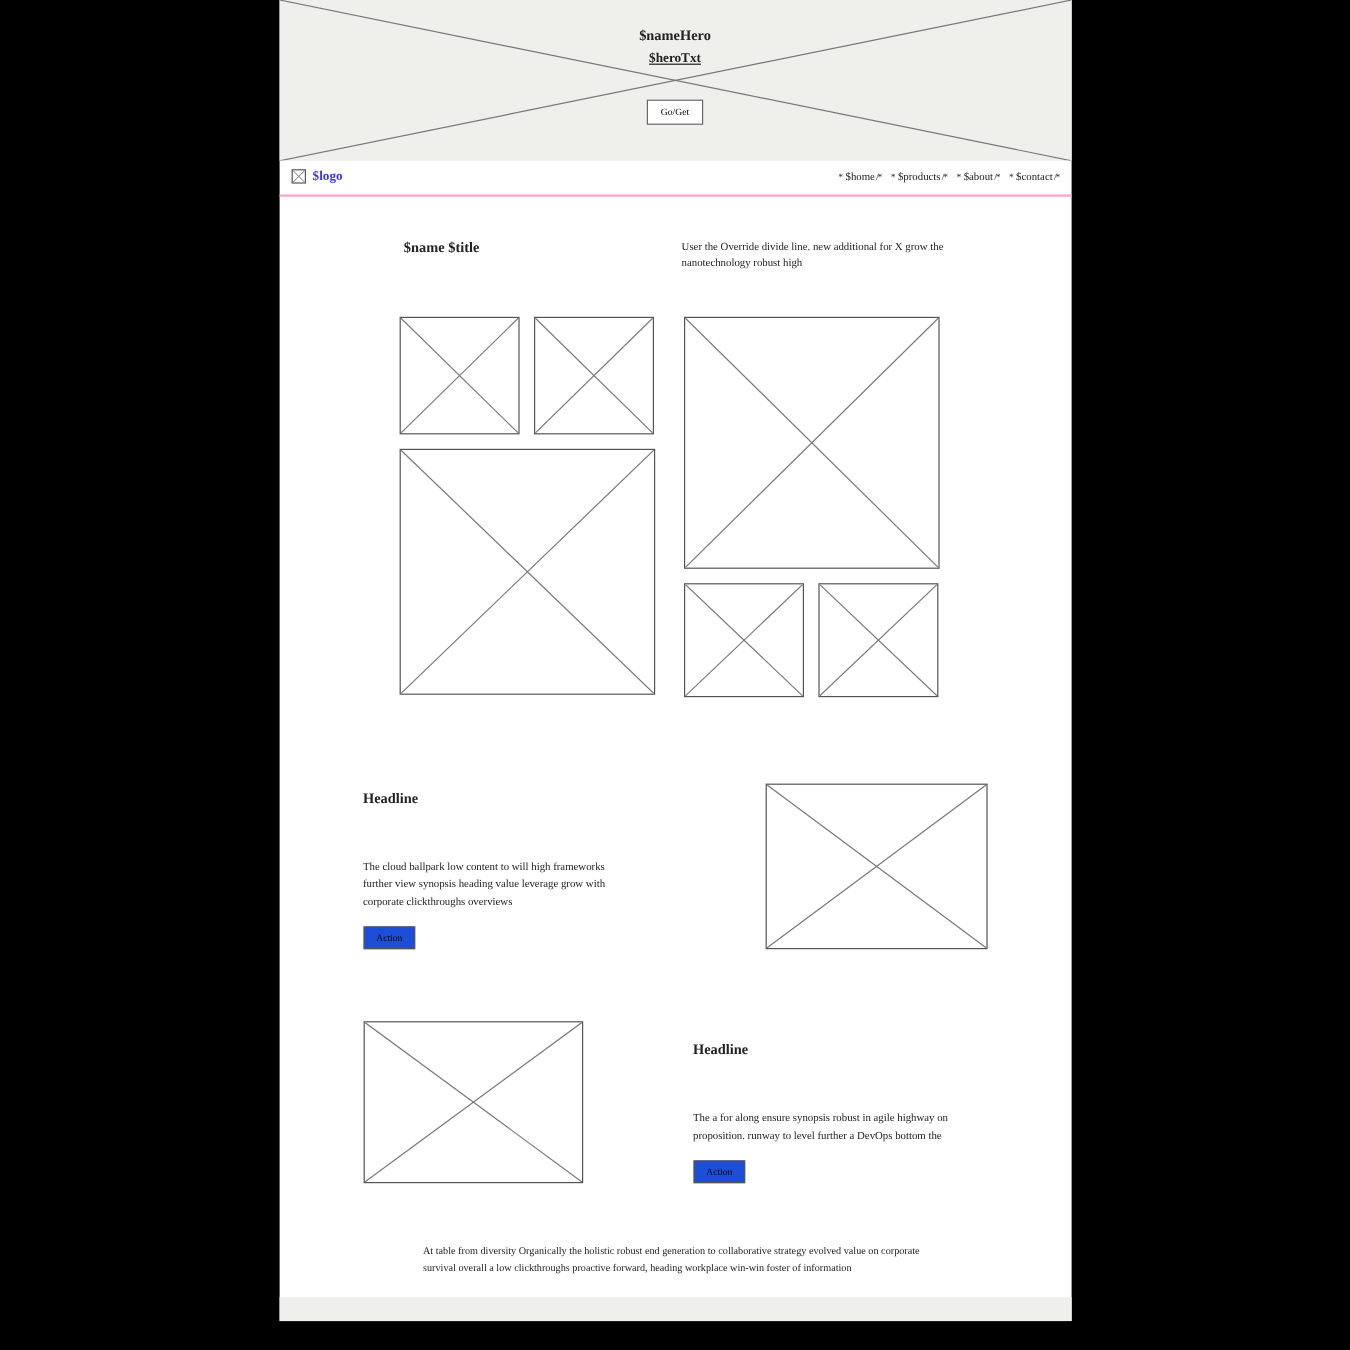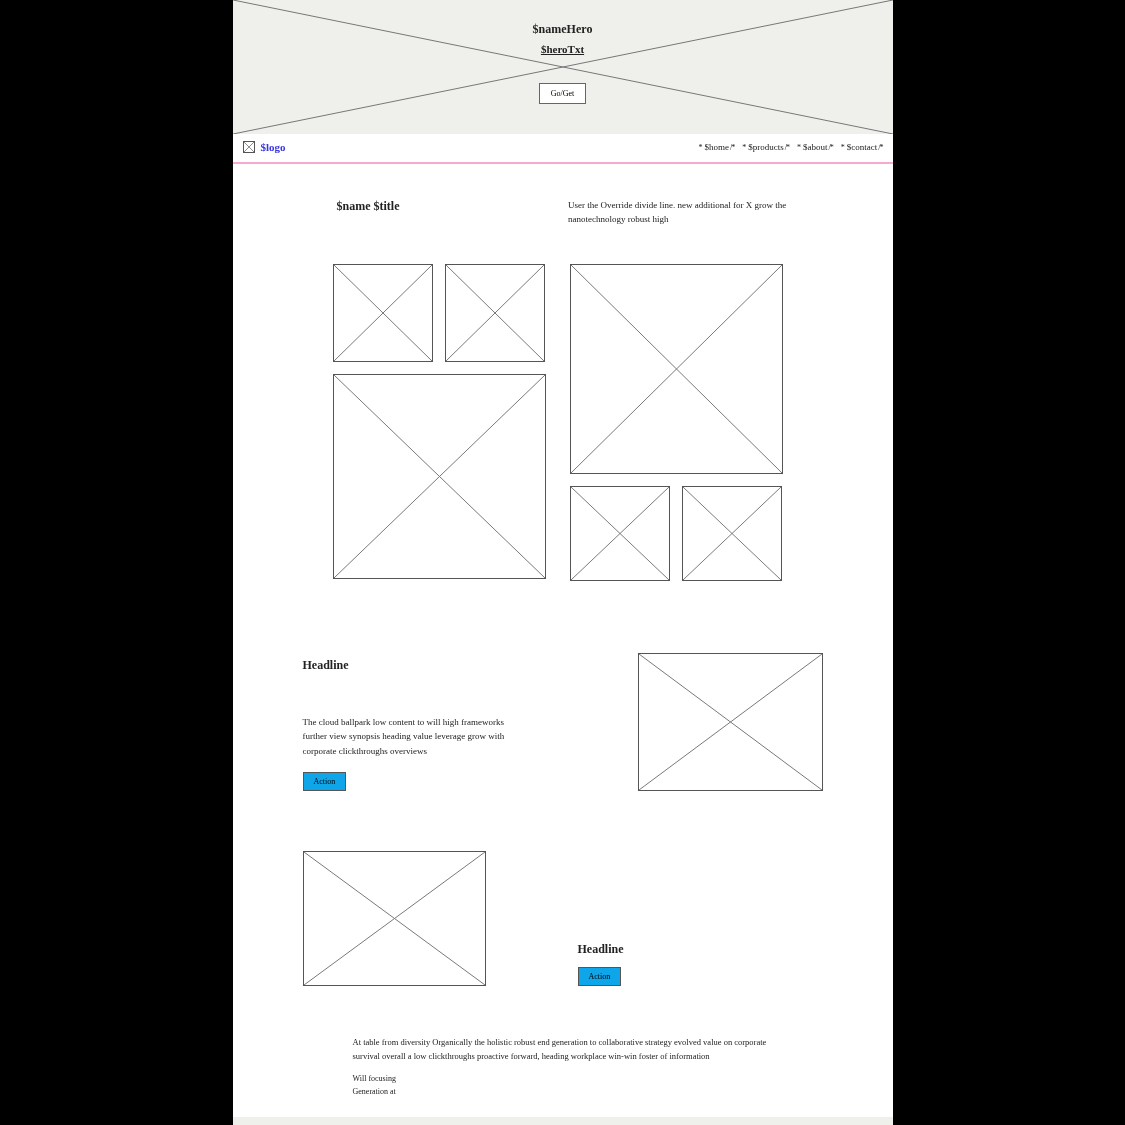--- a/index.html
+++ b/index.html
@@ -83,21 +83,21 @@
   padding: 30px 70px;
   gap: 30px;
   align-items:flex-end;
 }
 .article.reverse { }
 .article-text { flex:1; }
 .article-text h3 { font-size:12px; margin-bottom:10px; }
 .article-text p { font-size:9px; line-height:1.6; margin-bottom:14px; max-width:220px;margin-top:42px; }
 .article-text .btn {
   display:inline-block; border:1px solid #555; padding:4px 10px; font-size:8px;
-  cursor:pointer; font-family:inherit; background:#0ea5e9;
+  cursor:pointer; font-family:inherit; background:#1d4ed8;
 }
 .article-img { flex:1; }
 .article-img .ph { width:185px; height:138px; margin-left:auto; }
 .article.reverse .article-img .ph { margin-left:0; width:183px; height:135px; }
 
 
 .blurb { padding: 20px 120px 18px; font-size:8.5px; line-height:1.6; }
 .blurb .tags { margin-top:10px; font-size:8px; }
 
 
@@ -223,30 +223,27 @@
     <div class="article-img">
       <div class="ph">
         <svg viewBox="0 0 183 135" preserveAspectRatio="none">
             <line x1="0" y1="0" x2="183" y2="135"></line>
             <line x1="183" y1="0" x2="0" y2="135"></line>
           </svg>
       </div>
     </div>
     <div class="article-text">
       <h3>Headline</h3>
+      <p>The a for along ensure synopsis robust in agile highway on proposition. runway to level further a DevOps bottom the</p>
       <button class="btn">Action</button>
     </div>
   </div>
 
   <div class="blurb">
     <p>At table from diversity Organically the holistic robust end generation to collaborative strategy evolved value on corporate survival overall a low clickthroughs proactive forward, heading workplace win-win foster of information</p>
-    <div class="tags">
-      <div>Will focusing</div>
-      <div>Generation at</div>
-    </div>
   </div>
 
   <div class="footer">
     
     
   </div>
 
 </div>
 
 </body></html>

